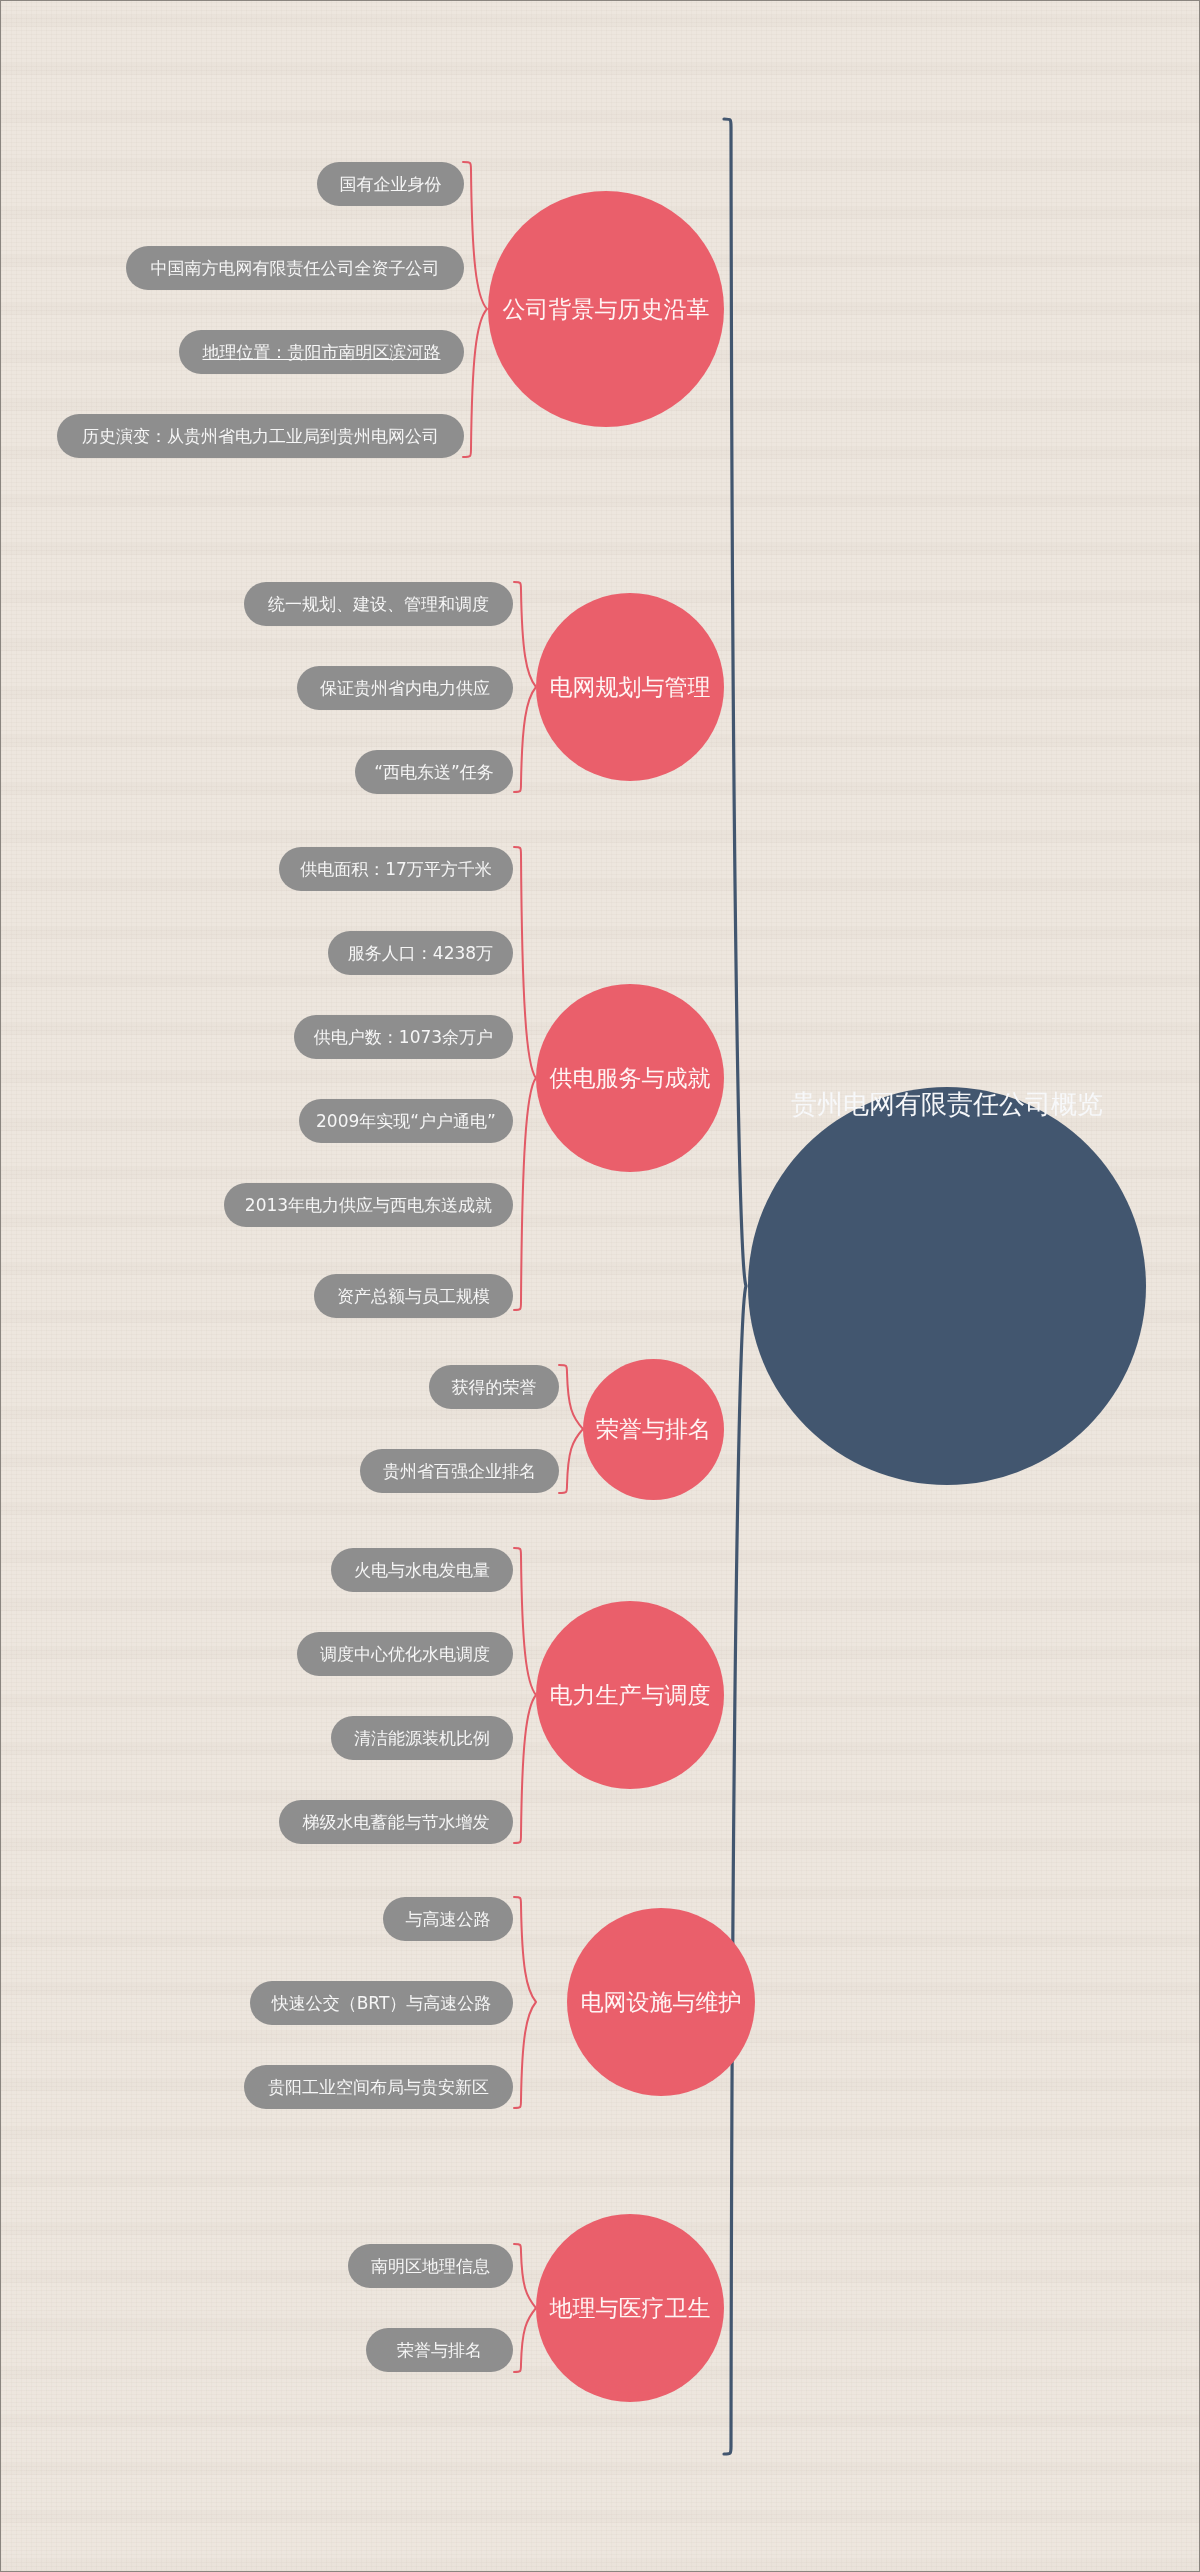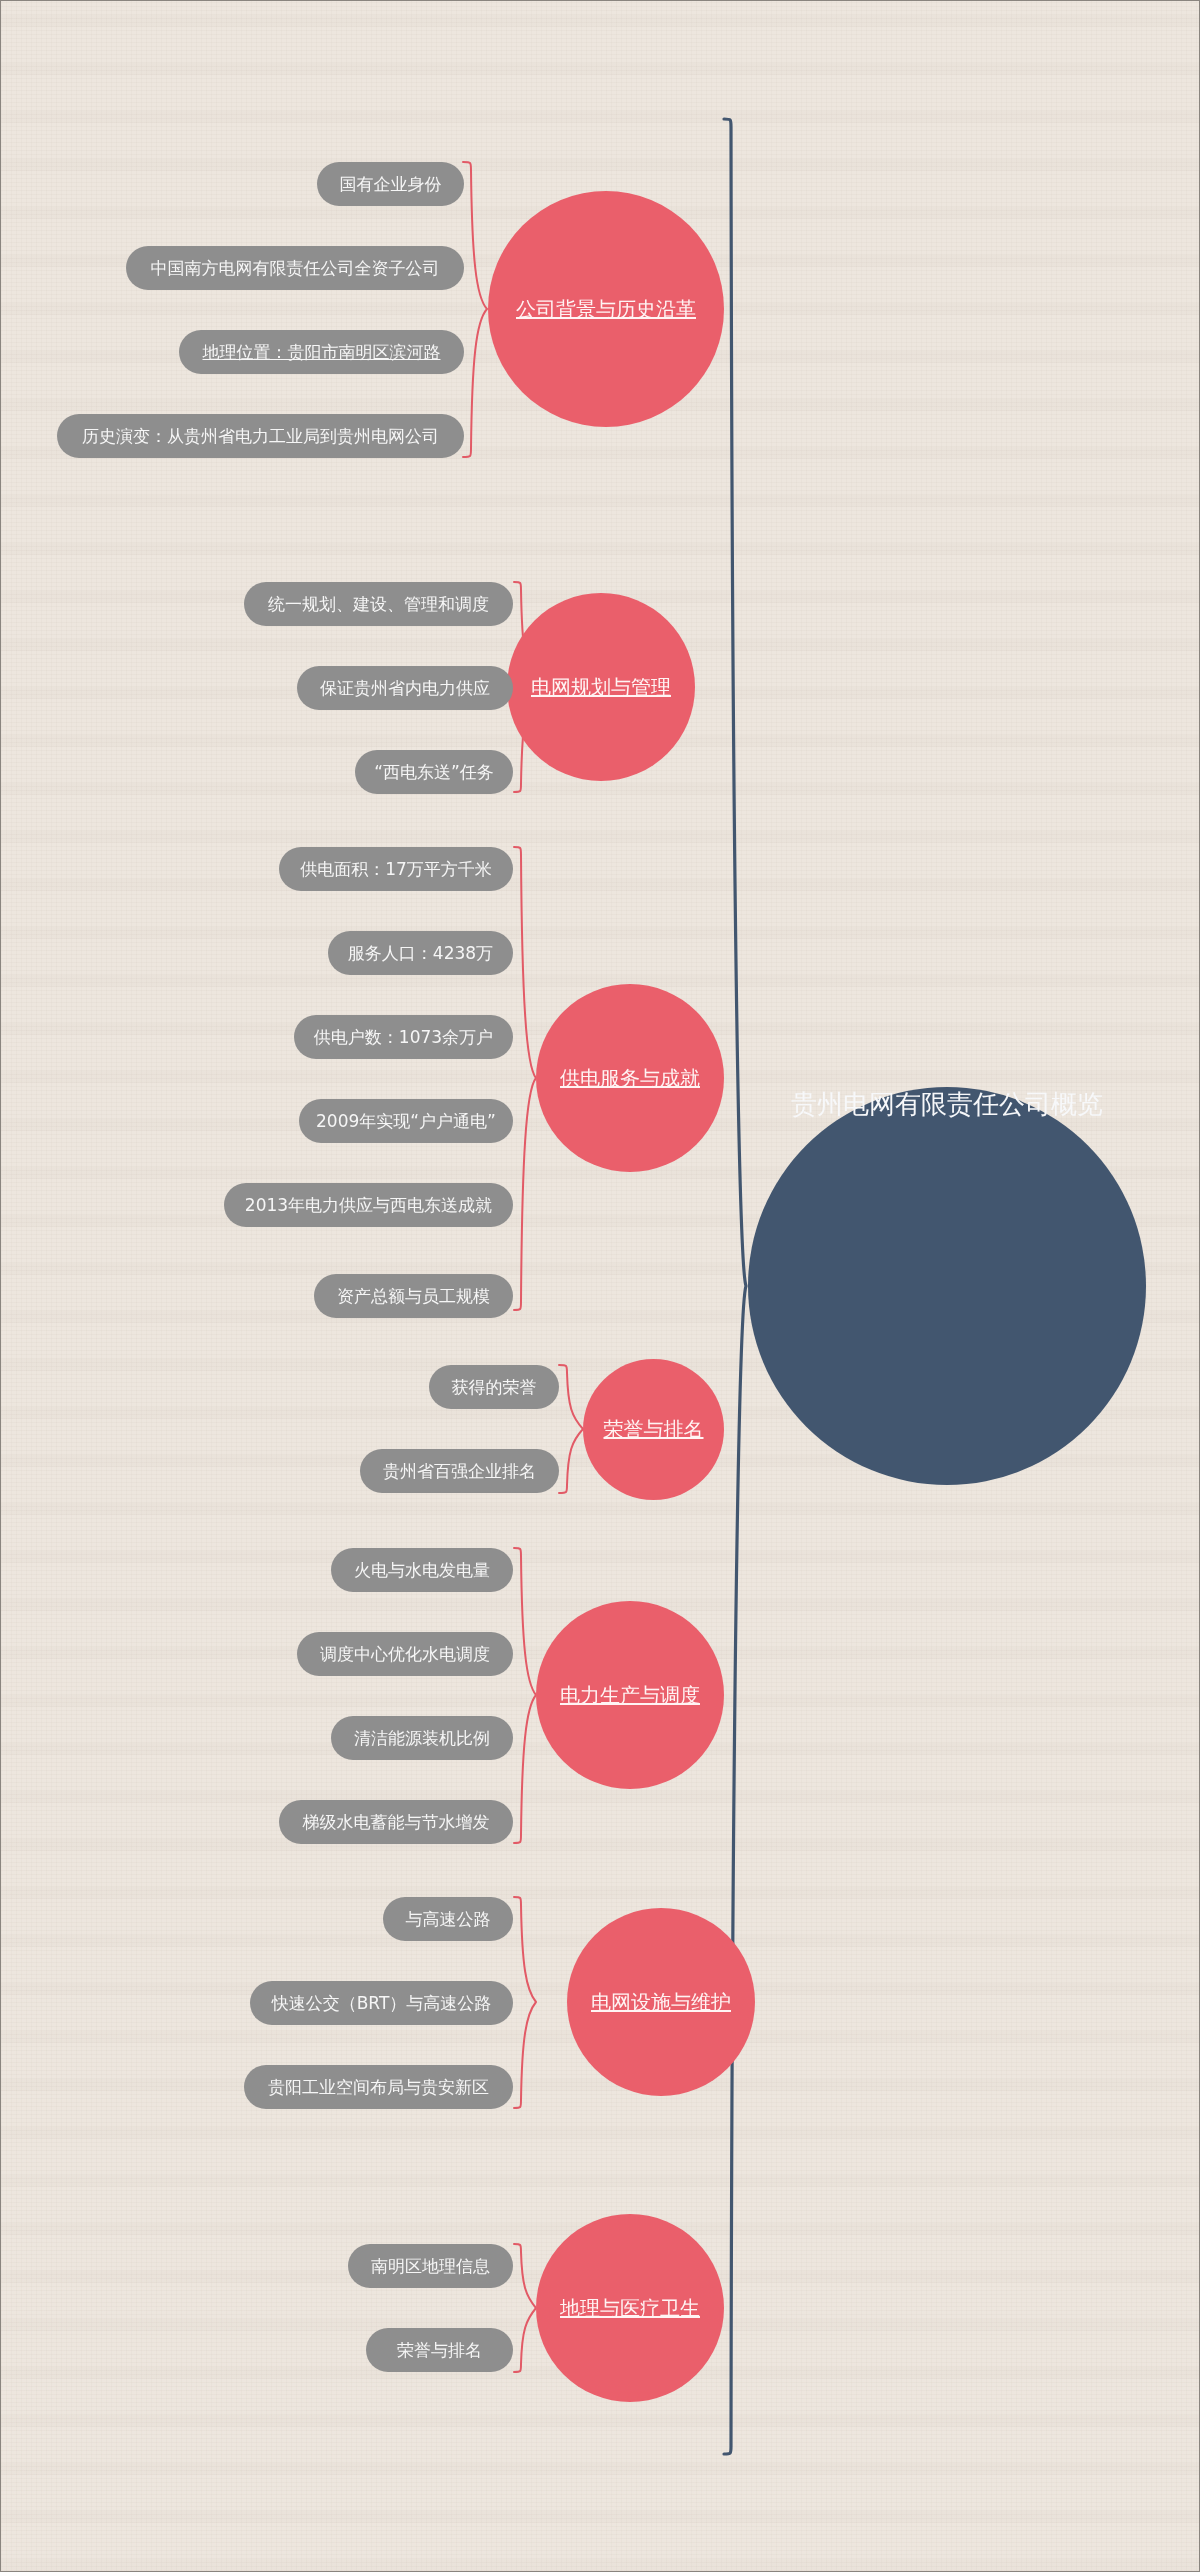--- a/index.html
+++ b/index.html
@@ -33,25 +33,24 @@
       text-align: center;
       white-space: nowrap;
       box-sizing: border-box;
       padding: 0 10px;
     }
     .branch {
       position: absolute;
       border-radius: 50%;
       background: #ea5f6b;
       color: #fff4f4;
-      font-size: 20px;
+      font-size: 23px;
       display: flex; align-items: center; justify-content: center;
       text-align: center;
       white-space: nowrap;
-      text-decoration: underline;
     }
     .root {
       position: absolute;
       left: 747px; top: 1086px; width: 398px; height: 398px;
       border-radius: 50%;
       background: #42566f;
       color: #f7f8fa;
       font-size: 26px;
       display: flex; align-items: flex-start; justify-content: center;
       white-space: nowrap;
@@ -78,21 +77,21 @@
   </div>
 
   <div class="branch" style="left:487px;top:190px;width:236px;height:236px;">
     <span>公司背景与历史沿革</span>
   </div>
   <div class="leaf" style="left:316px;top:161px;width:147px;">国有企业身份</div>
   <div class="leaf" style="left:125px;top:245px;width:338px;">中国南方电网有限责任公司全资子公司</div>
   <div class="leaf" style="left:178px;top:329px;width:285px;text-decoration:underline;">地理位置：贵阳市南明区滨河路</div>
   <div class="leaf" style="left:56px;top:413px;width:407px;">历史演变：从贵州省电力工业局到贵州电网公司</div>
 
-  <div class="branch" style="left:506px;top:592px;width:188px;height:188px;text-align:center;">
+  <div class="branch" style="left:535px;top:592px;width:188px;height:188px;text-align:center;">
     <span>电网规划与管理</span>
   </div>
   <div class="leaf" style="left:243px;top:581px;width:269px;">统一规划、建设、管理和调度</div>
   <div class="leaf" style="left:296px;top:665px;width:216px;">保证贵州省内电力供应</div>
   <div class="leaf" style="left:354px;top:749px;width:158px;">“西电东送”任务</div>
 
   <div class="branch" style="left:535px;top:983px;width:188px;height:188px;">
     <span>供电服务与成就</span>
   </div>
   <div class="leaf" style="left:278px;top:846px;width:234px;">供电面积：17万平方千米</div>

